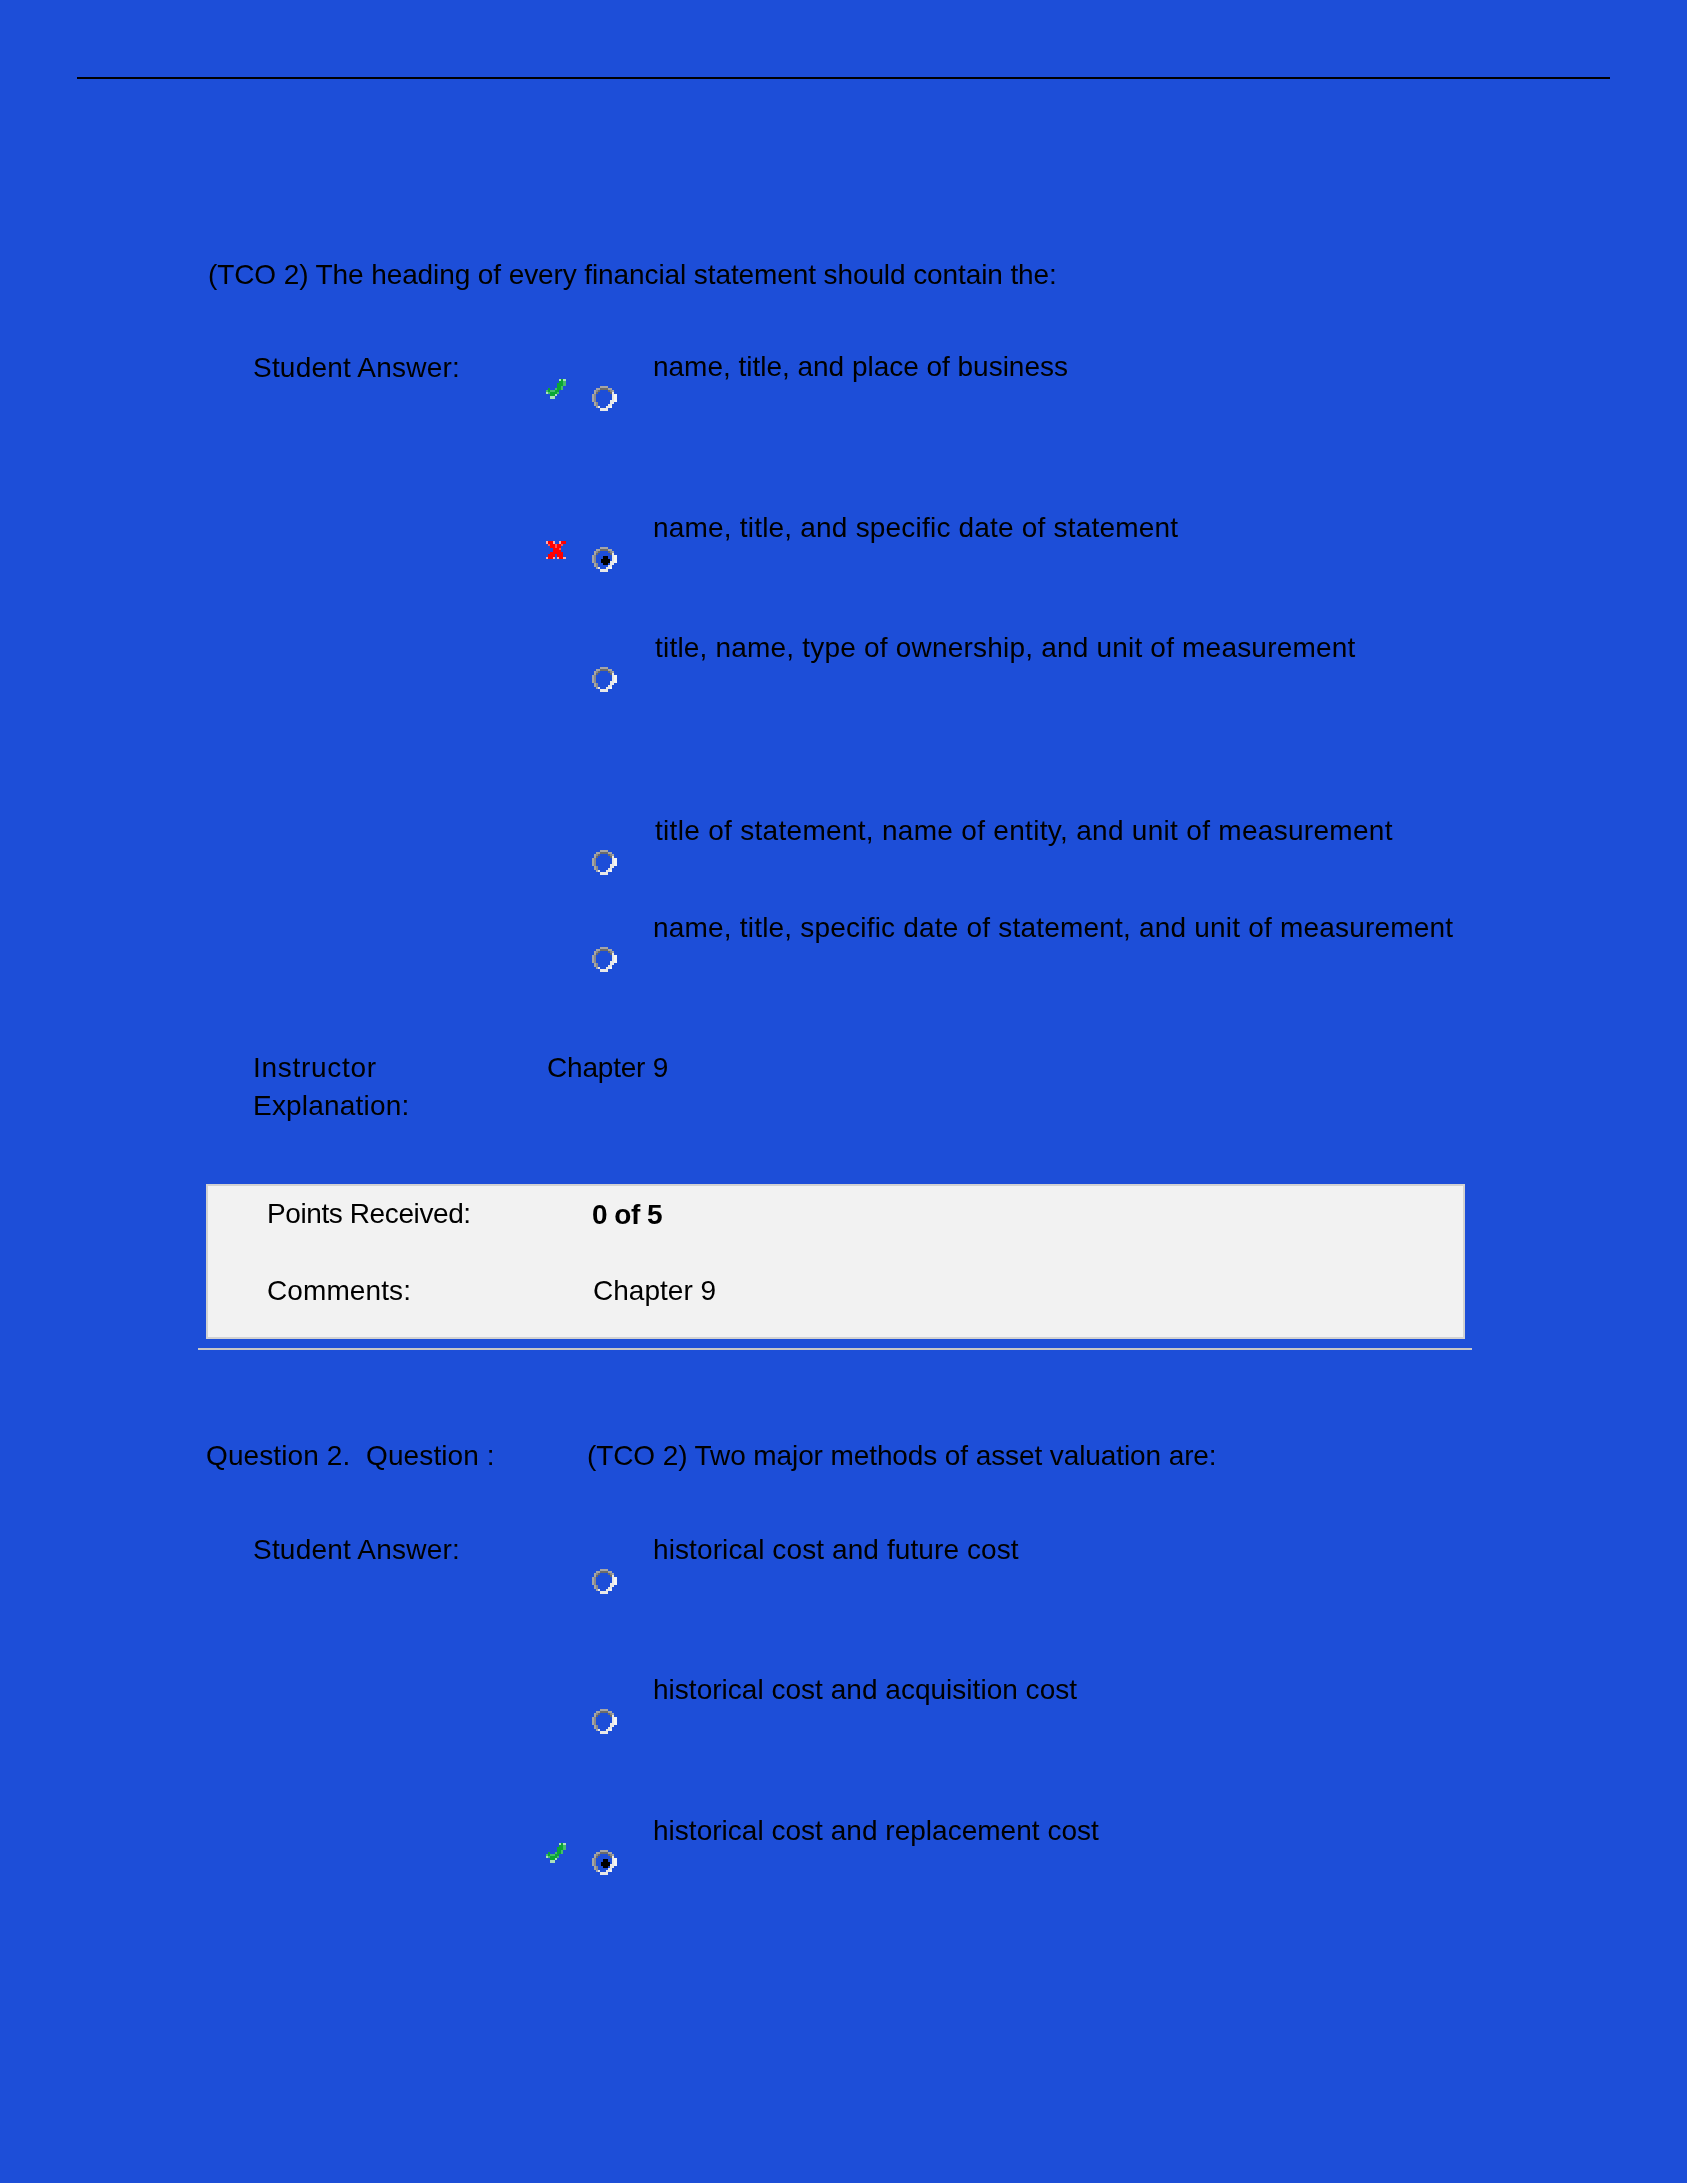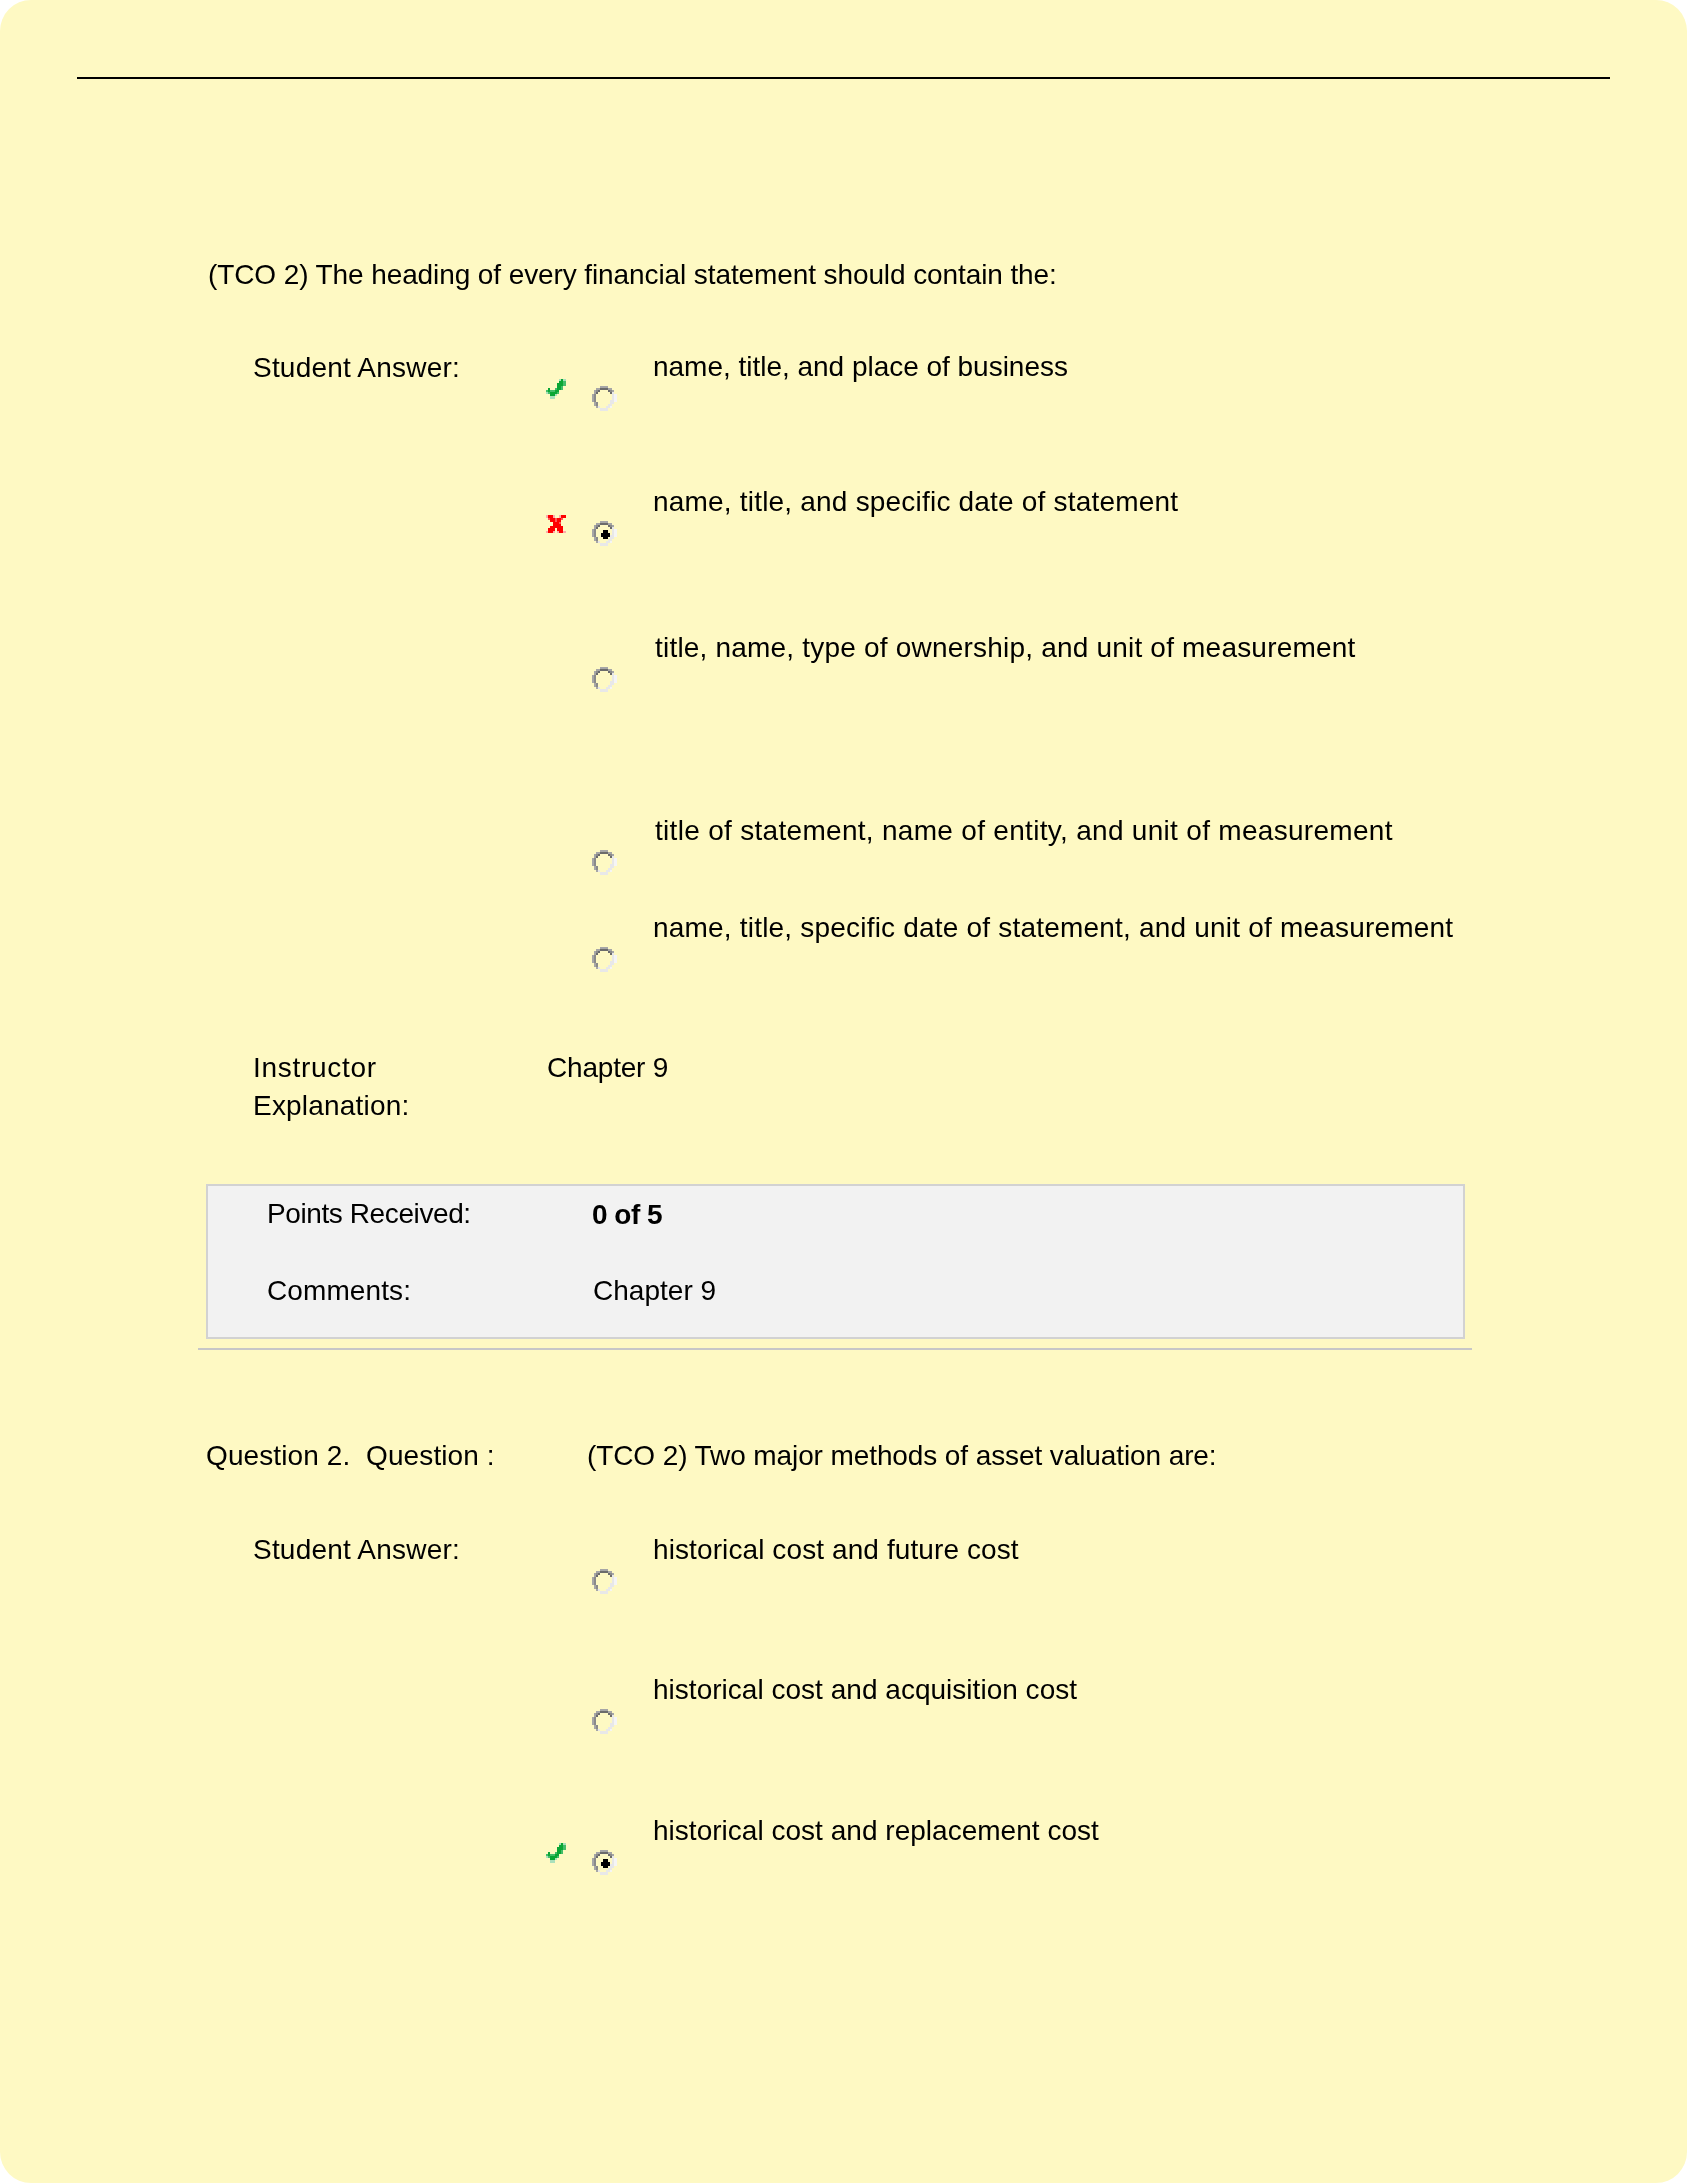--- a/index.html
+++ b/index.html
@@ -1,19 +1,19 @@
 <!DOCTYPE html>
 <html style="font-size:10.6px"><head>
 <meta charset="utf-8">
 <title>Quiz Results</title>
 <style>
   html,body{margin:0;padding:0;background:#ffffff;}
   body{width:1687px;height:2183px;position:relative;overflow:hidden;
        font-family:"Liberation Sans",sans-serif;color:#000000;}
-  #page{position:absolute;left:0;top:0;width:1687px;height:2183px;background:#fef9c3;border-radius:31px;}
+  #page{position:absolute;left:0;top:0;width:1687px;height:2183px;background:#1d4ed8;}
   .abs{position:absolute;}
   
   .t{position:absolute;font-size:28px;line-height:0;white-space:pre;color:#000;}
   .b{font-weight:bold;}
 
   #top-rule{position:absolute;left:77px;top:77px;width:1533px;height:2px;background:#000;}
 
   #score-box{position:absolute;left:206px;top:1184px;width:1259px;height:155px;
              background:#f2f2f2;border:2px solid #d2d2d2;border-top-width:2.6px;
              box-sizing:border-box;}
@@ -94,21 +94,21 @@
           <rect x="1" y="9" width="1" height="1" fill="#a6a6a6"></rect>
           <rect x="2" y="9" width="1" height="1" fill="#8a8a8a"></rect>
           <rect x="8" y="9" width="2" height="1" fill="#e8e8e8"></rect>
           <rect x="2" y="10" width="1" height="1" fill="#a6a6a6"></rect>
           <rect x="3" y="10" width="1" height="1" fill="#e8e8e8"></rect>
           <rect x="7" y="10" width="2" height="1" fill="#e8e8e8"></rect>
           <rect x="9" y="10" width="1" height="1" fill="#f5f5f5"></rect>
           <rect x="4" y="11" width="4" height="1" fill="#e8e8e8"></rect>
         </svg>
     </div>
-    <div class="abs" style="left:0;top:472px;width:1687px;height:79px">
+    <div class="abs" style="left:0;top:498px;width:1687px;height:79px">
     <div class="t" style="left:653px;top:30px;letter-spacing:0.2px">name, title, and specific date of statement</div>
     <svg class="icon mark" style="left:546px;top:43px" viewBox="0 0 9 8" width="19.5" height="18" shape-rendering="crispEdges">
           <rect x="0" y="0" width="1" height="1" fill="#feaaaa"></rect>
           <rect x="1" y="0" width="2" height="1" fill="#fe0000"></rect>
           <rect x="3" y="0" width="1" height="1" fill="#feaaaa"></rect>
           <rect x="6" y="0" width="1" height="1" fill="#feaaaa"></rect>
           <rect x="7" y="0" width="2" height="1" fill="#fe0000"></rect>
           <rect x="1" y="1" width="1" height="1" fill="#fe5555"></rect>
           <rect x="2" y="1" width="2" height="1" fill="#fe0000"></rect>
           <rect x="4" y="1" width="1" height="1" fill="#fe5555"></rect>

